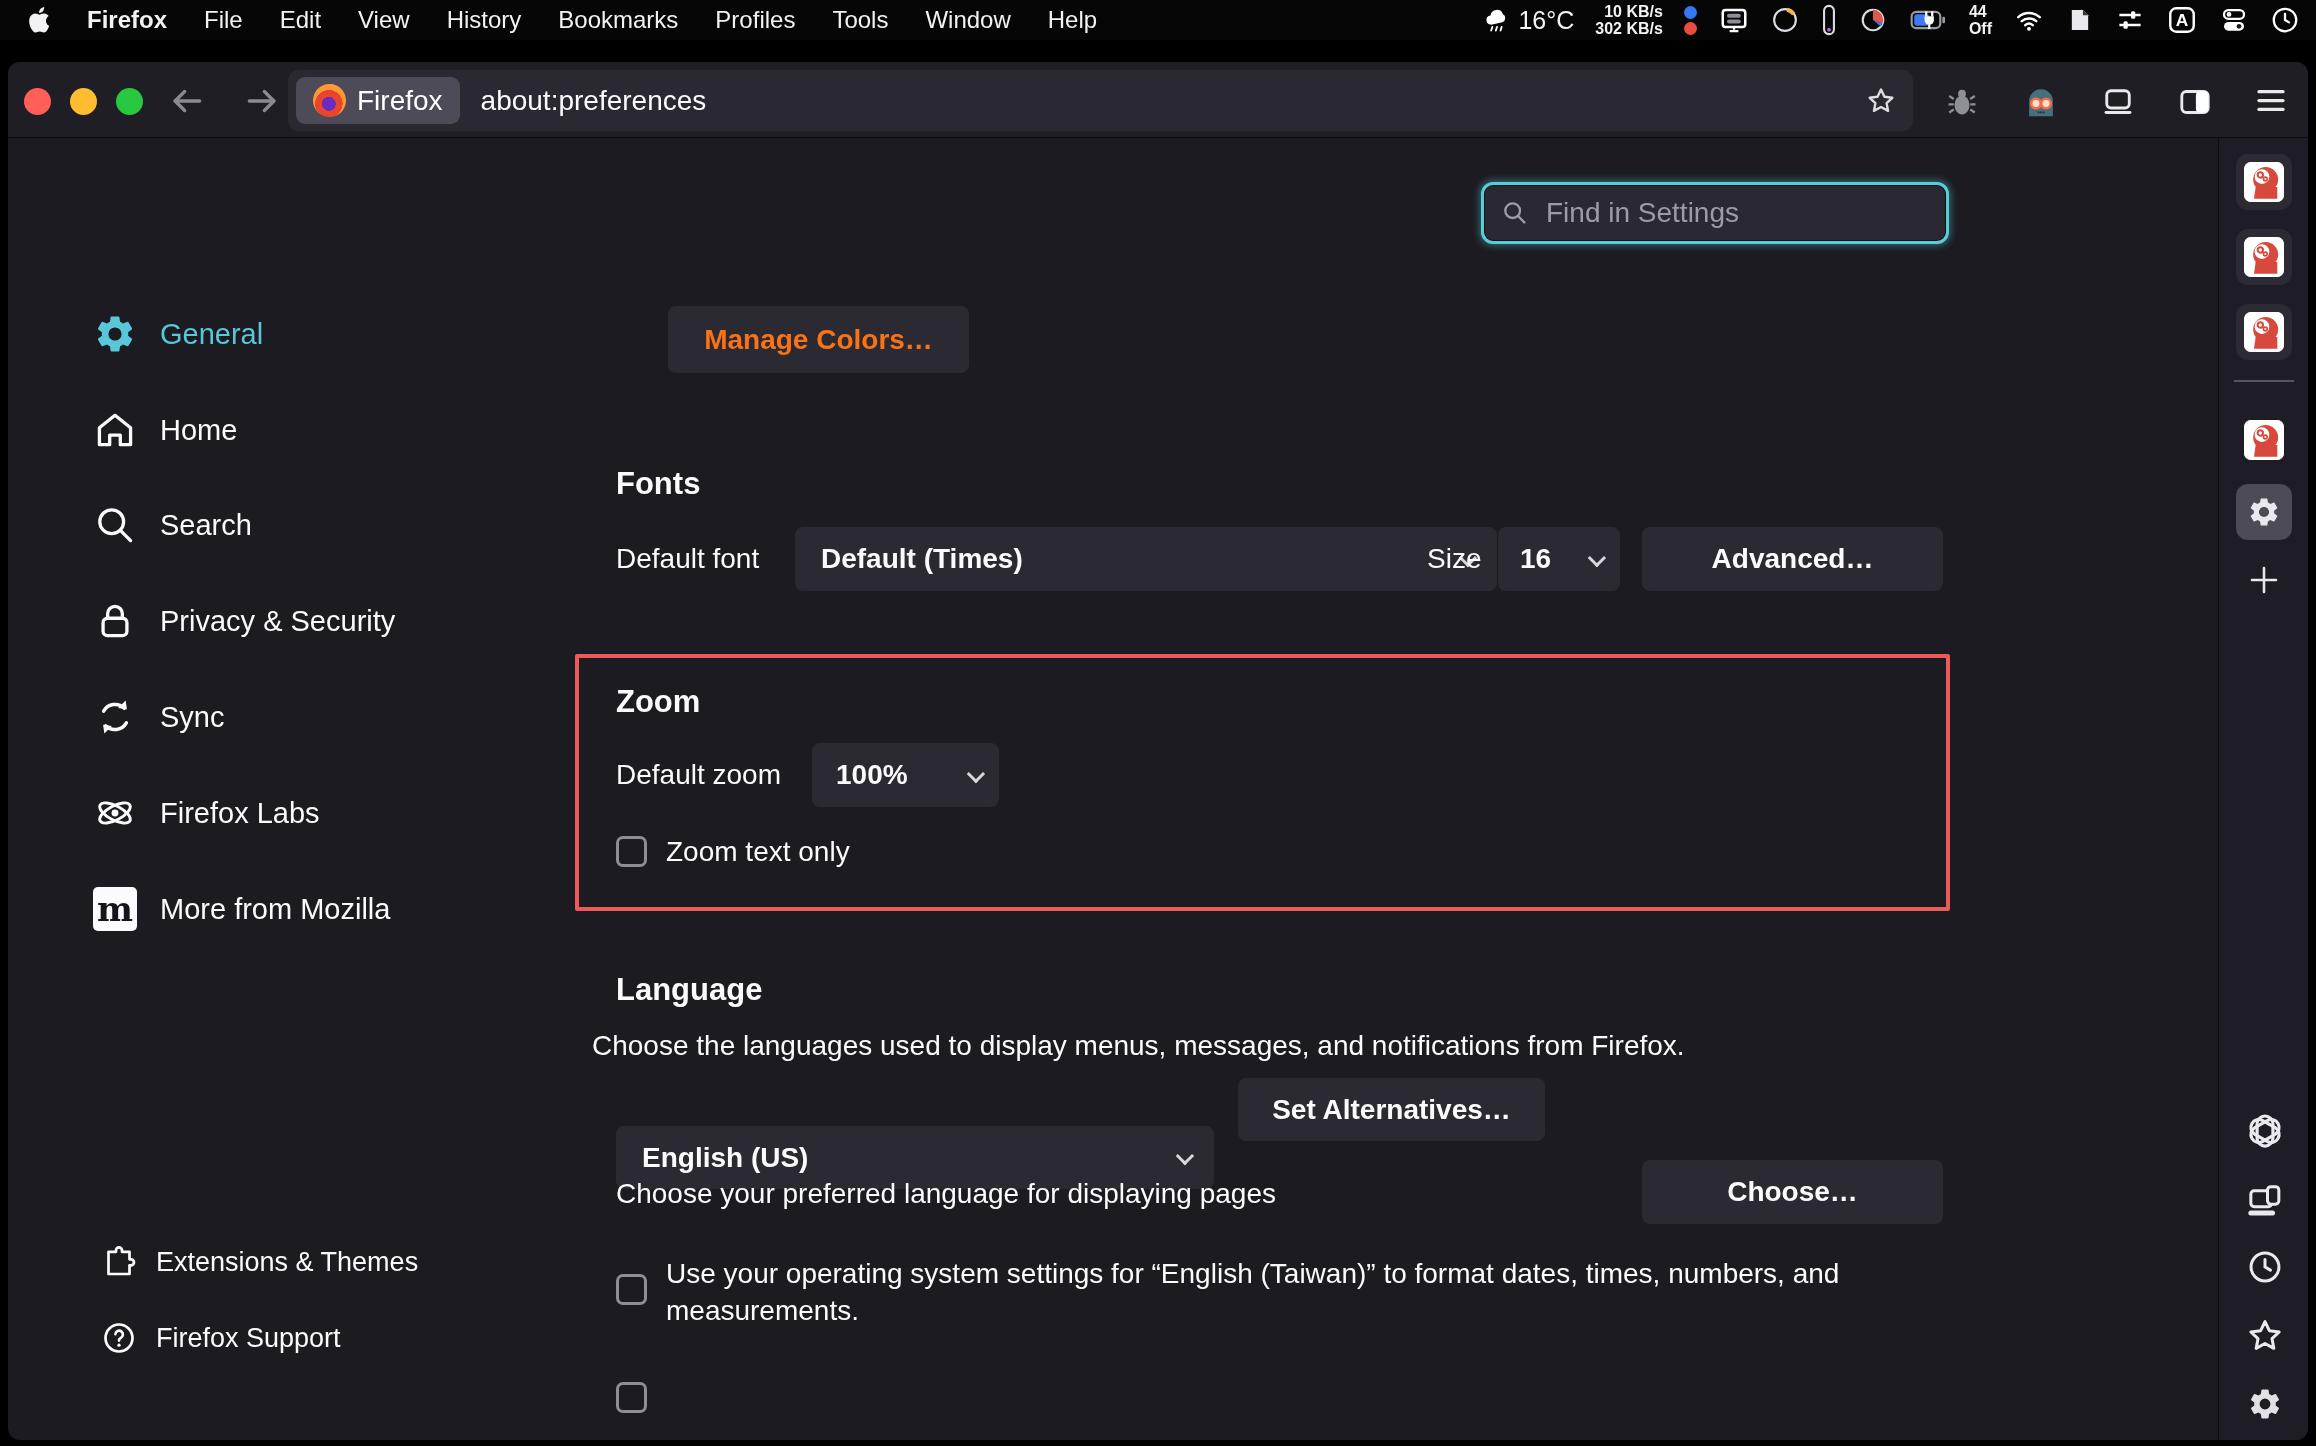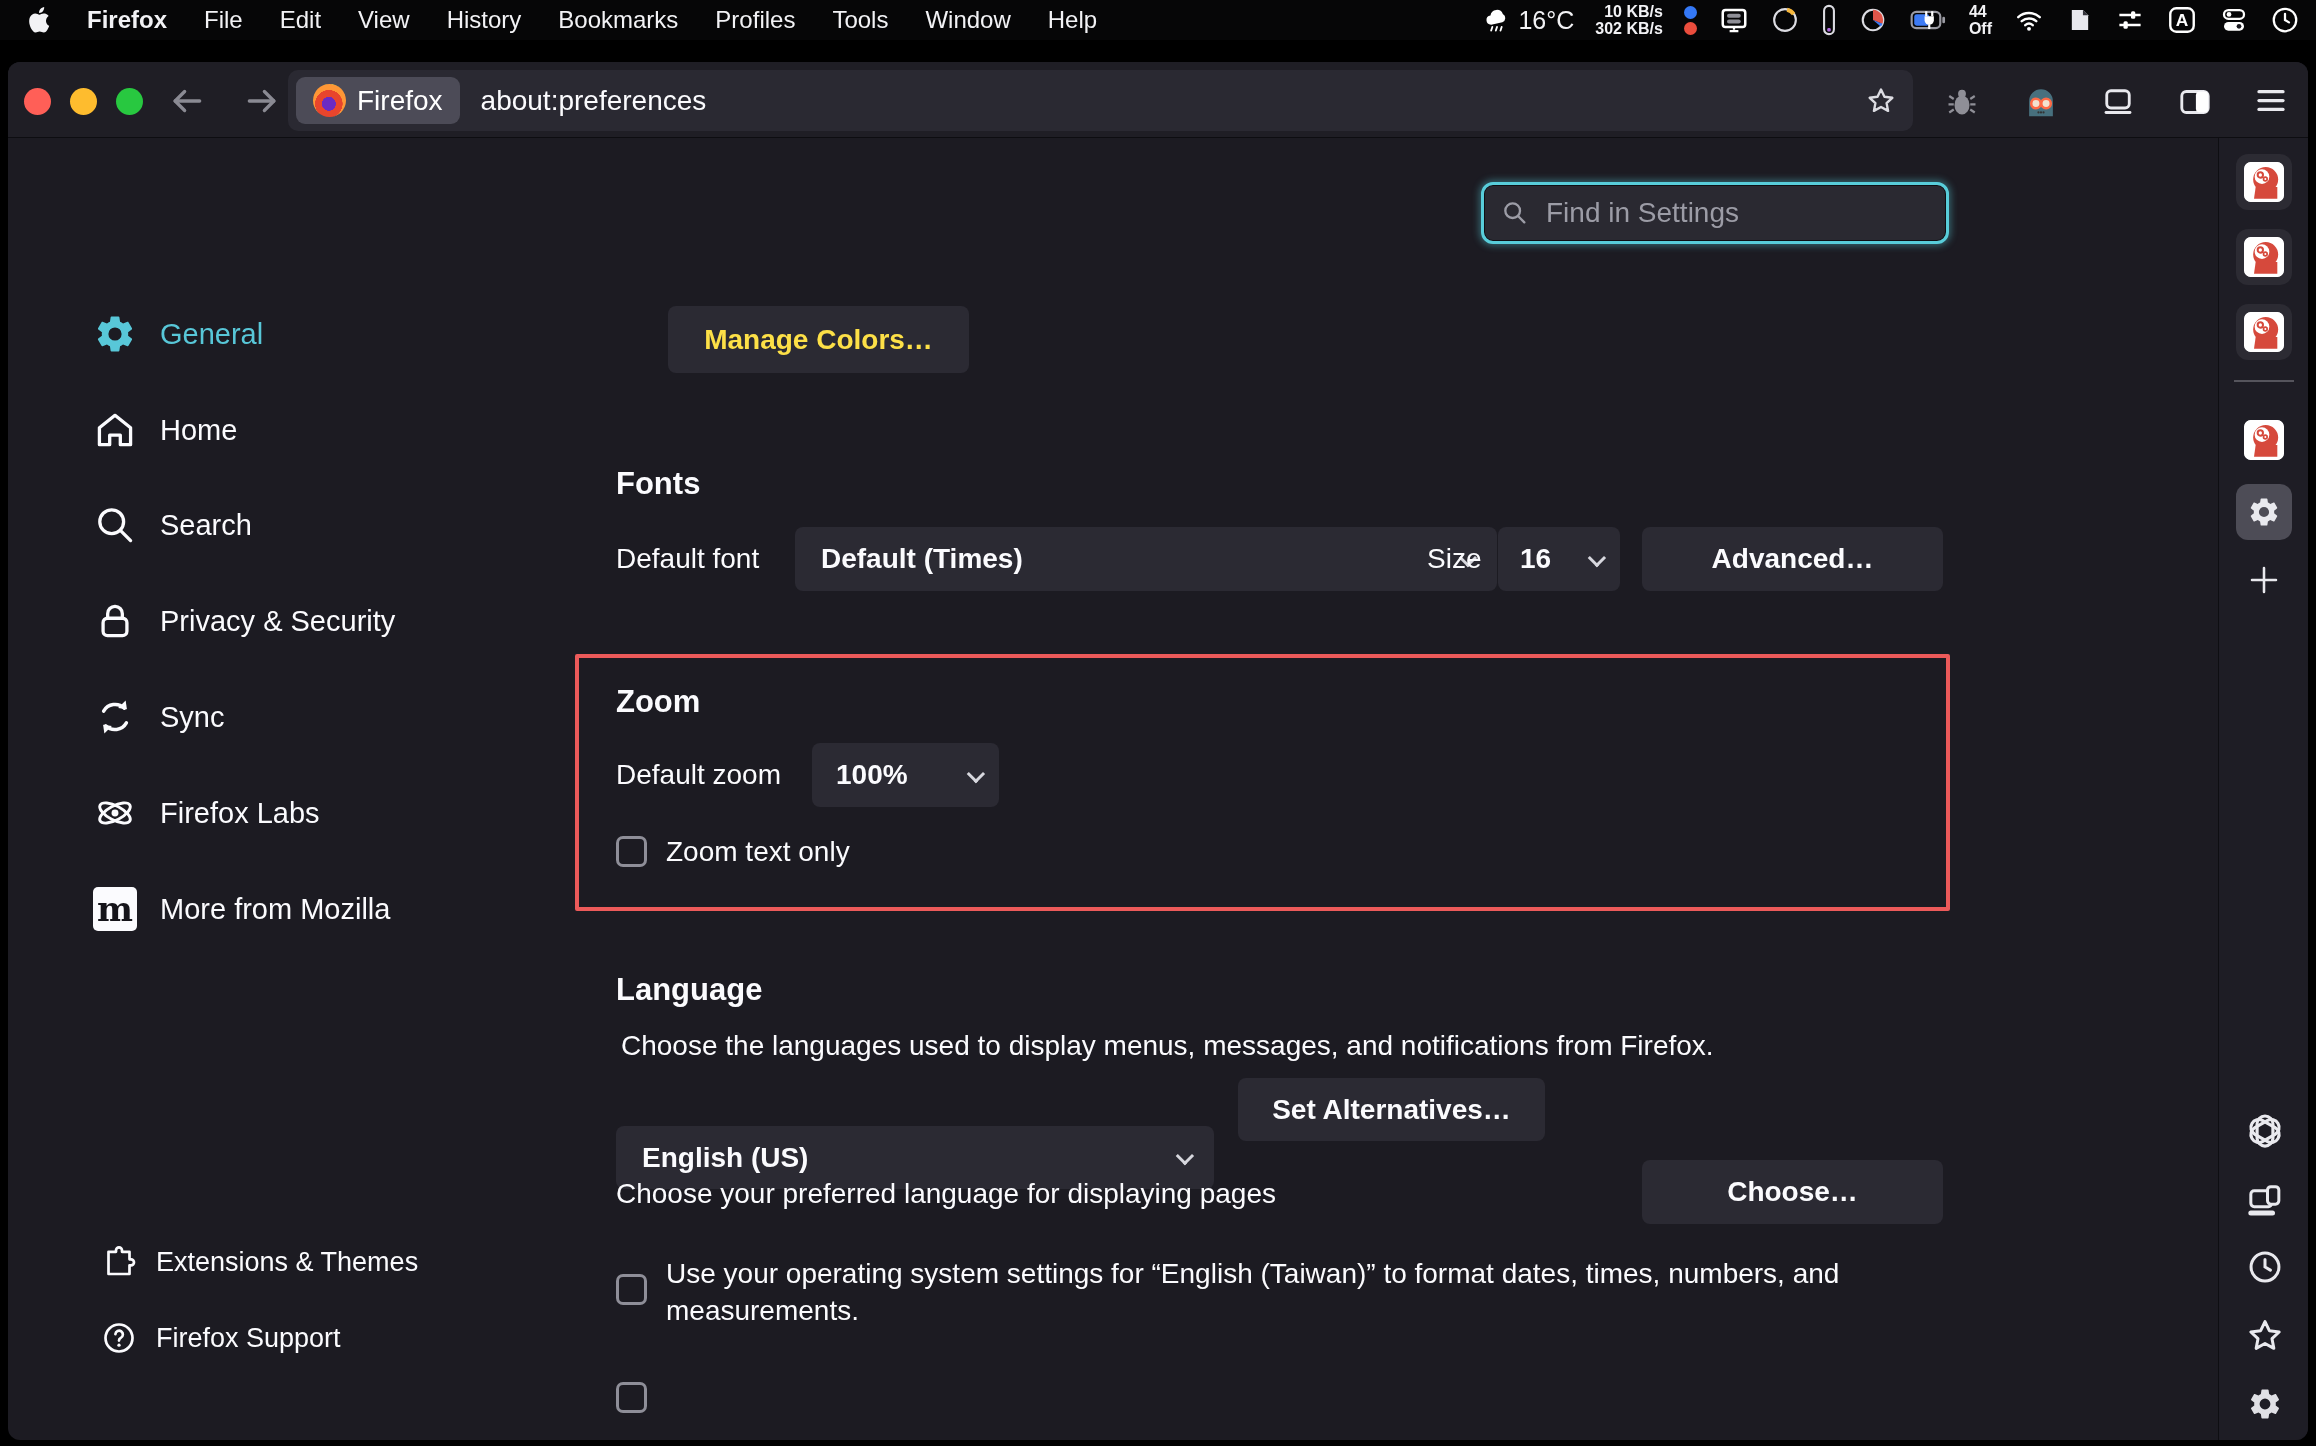--- a/index.html
+++ b/index.html
@@ -465,21 +465,21 @@
     <span class="ic" style="width:38px;height:38px">
       <svg width="36" height="36" viewBox="0 0 24 24">
           <circle cx="12" cy="12" r="9" fill="none" stroke="#fbfbfe" stroke-width="1.8"></circle>
           <path d="M9.6 9.4a2.5 2.5 0 1 1 3.6 2.5c-.8.4-1.2.9-1.2 1.8" fill="none" stroke="#fbfbfe" stroke-width="1.8" stroke-linecap="round"></path>
           <circle cx="12" cy="16.8" r="1.1" fill="#fbfbfe"></circle>
         </svg>
     </span>
     <span>Firefox Support</span>
   </div>
 
-  <div class="btn" style="left:660px; top:244px; width:301px; height:67px; color:#fde047;">Manage Colors…</div>
+  <div class="btn" style="left:660px; top:244px; width:301px; height:67px; color:#f97316;">Manage Colors…</div>
 
   <div class="h2" style="left:608px; top:400px;">Fonts</div>
   <div class="lbl" style="left:608px; top:477px;">Default font</div>
   <div class="select" style="left:787px; top:465px; width:702px; height:64px;">
     <span>Default (Times)</span>
     <span class="chev"></span>
   </div>
   <div class="lbl" style="left:1419px; top:477px;">Size</div>
   <div class="select" style="left:1490px; top:465px; width:122px; height:64px; padding:0 18px 0 22px;">
     <span>16</span>
@@ -491,21 +491,21 @@
   <div class="h2" style="left:608px; top:618px;">Zoom</div>
   <div class="lbl" style="left:608px; top:693px;">Default zoom</div>
   <div class="select" style="left:804px; top:681px; width:187px; height:64px; padding:0 18px 0 24px;">
     <span>100%</span>
     <span class="chev"></span>
   </div>
   <span class="cbox" style="left:608px; top:774px;"></span>
   <div class="lbl" style="left:658px; top:770px;">Zoom text only</div>
 
   <div class="h2" style="left:608px; top:906px;">Language</div>
-  <div class="lbl" style="left:613px; top:964px;">Choose the languages used to display menus, messages, and notifications from Firefox.</div>
+  <div class="lbl" style="left:584px; top:964px;">Choose the languages used to display menus, messages, and notifications from Firefox.</div>
   <div class="select" style="left:608px; top:1016px; width:598px; height:63px;margin-top:48px;">
     <span>English (US)</span>
     <span class="chev"></span>
   </div>
   <div class="btn" style="left:1230px; top:1016px; width:307px; height:63px;">Set Alternatives…</div>
   <div class="lbl" style="left:608px; top:1112px;">Choose your preferred language for displaying pages</div>
   <div class="btn" style="left:1634px; top:1098px; width:301px; height:64px;">Choose…</div>
 
   <span class="cbox" style="left:608px; top:1212px;"></span>
   <div class="lbl" style="left:658px; top:1193px; width:1268px; line-height:37px;">Use your operating system settings for “English (Taiwan)” to format dates, times, numbers, and measurements.</div>

